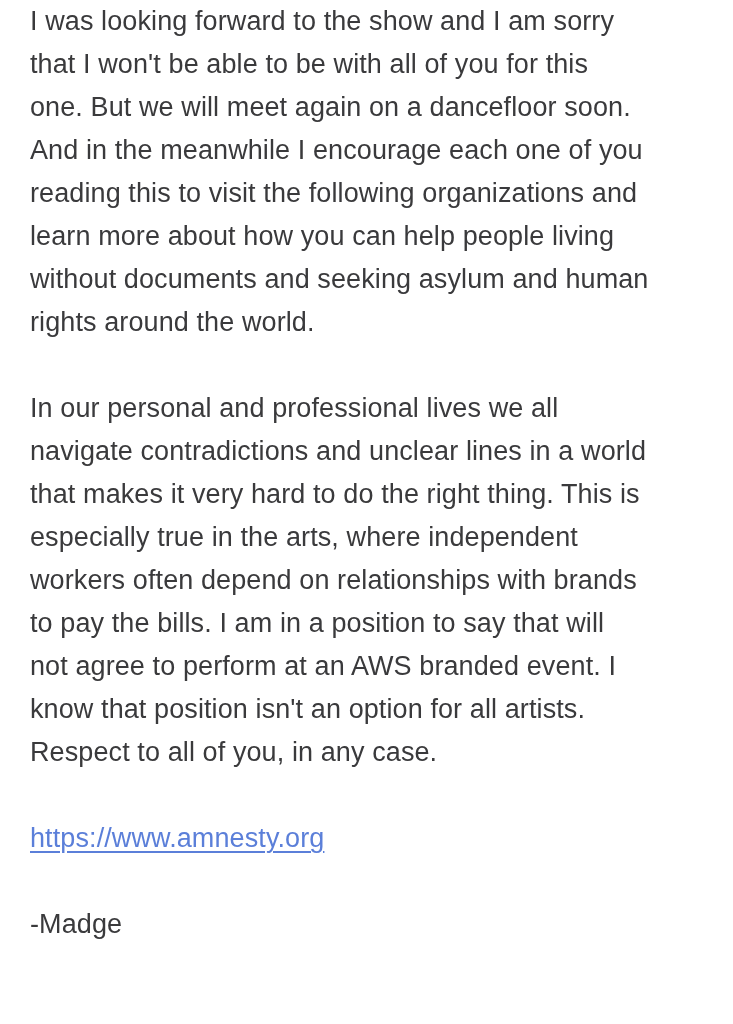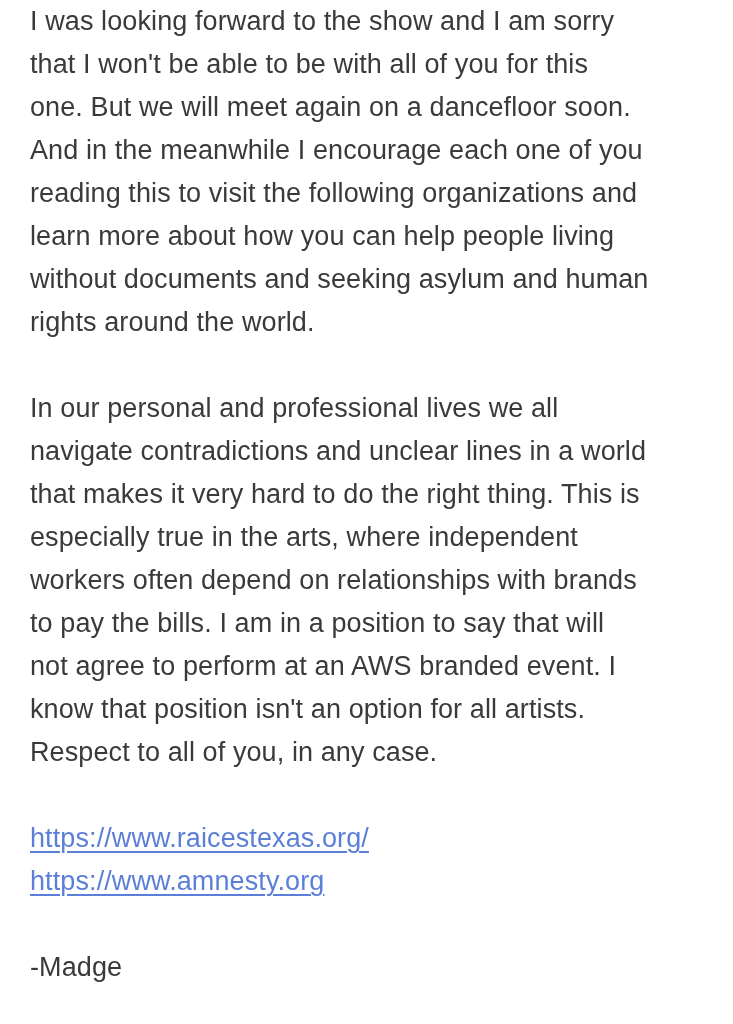--- a/index.html
+++ b/index.html
@@ -65,19 +65,18 @@
 navigate contradictions and unclear lines in a world
 that makes it very hard to do the right thing. This is
 especially true in the arts, where independent
 workers often depend on relationships with brands
 to pay the bills. I am in a position to say that will
 not agree to perform at an AWS branded event. I
 know that position isn't an option for all artists.
 Respect to all of you, in any case.</p>
 
   <div class="links">
-    <a class="link">https://www.raicestexas.org/</a>
     <a class="link">https://www.amnesty.org</a>
   </div>
 
   <p class="signature">-Madge</p>
 
 </main>
 
 </body></html>

